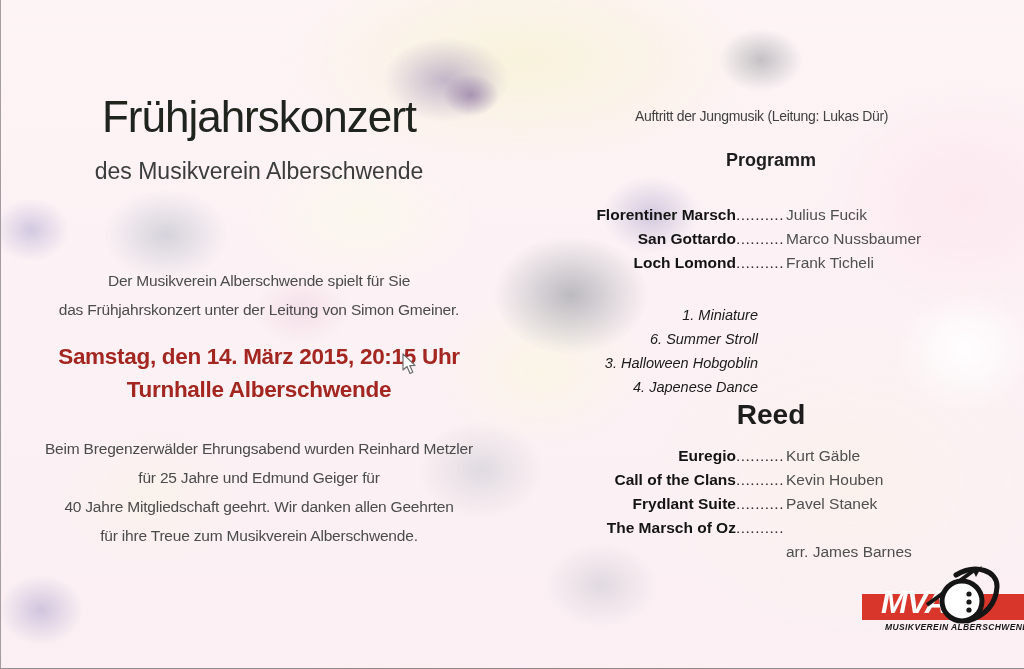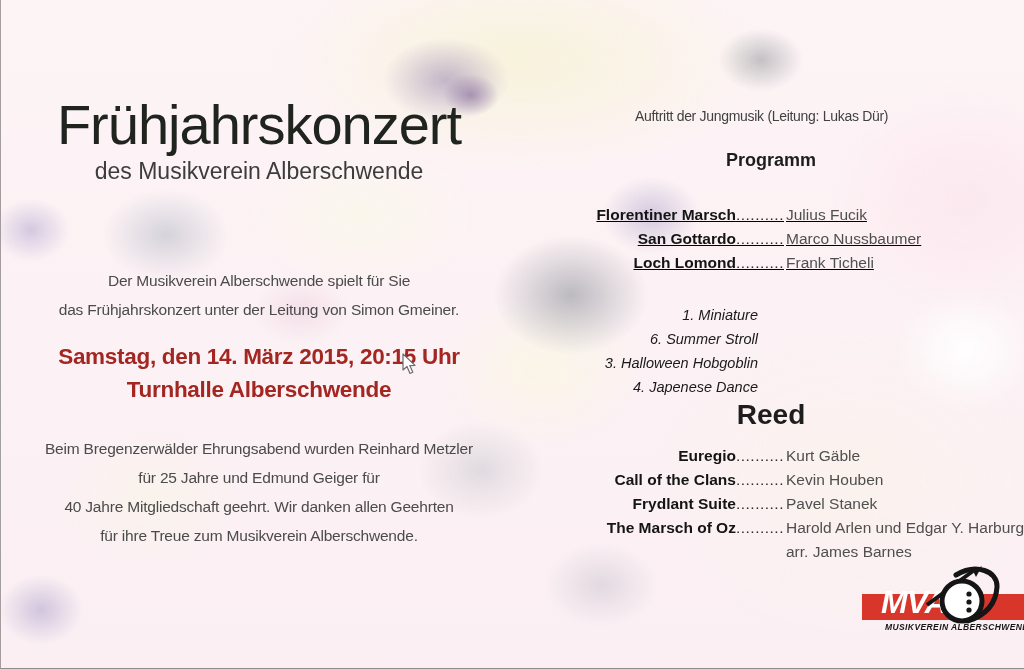--- a/index.html
+++ b/index.html
@@ -29,37 +29,37 @@
       radial-gradient(140px 100px at 540px 370px, rgba(250,246,228,.85), rgba(250,246,228,0) 75%),
       radial-gradient(120px 90px at 150px 500px, rgba(248,244,232,.70), rgba(248,244,232,0) 75%),
       radial-gradient(200px 160px at 965px 200px, rgba(252,230,238,.80), rgba(252,230,238,0) 75%),
       radial-gradient(90px 80px at 965px 350px,  rgba(255,255,255,.95), rgba(255,255,255,0) 78%),
       radial-gradient(250px 200px at 850px 480px, rgba(250,243,235,.70), rgba(250,243,235,0) 78%),
       linear-gradient(#fdf4f6,#fbeff3);
   }
   .abs{position:absolute;}
   
   .title{left:0;top:92px;width:516px;text-align:center;
-         font-size:56px;font-weight:300;letter-spacing:-1px;color:#20241f;}
+         font-size:44px;font-weight:300;letter-spacing:-1px;color:#20241f;}
   .subtitle{left:0;top:158px;width:516px;text-align:center;
             font-size:23px;color:#3c3c3c;}
   .intro{left:0;top:266px;width:516px;text-align:center;
          font-size:15.5px;line-height:29px;color:#4b4b4b;letter-spacing:-.2px;}
   .dateblock{left:0;top:340px;width:516px;text-align:center;
              font-size:22.5px;line-height:33px;font-weight:700;letter-spacing:-.3px;}
   .honors{left:0;top:434px;width:516px;text-align:center;
           font-size:15.5px;line-height:29px;color:#4b4b4b;letter-spacing:-.2px;}
   .line{display:block;}
   
   .jungmusik{left:634px;top:108px;font-size:14px;color:#414141;letter-spacing:-.3px;}
   .heading{left:620px;top:150px;width:300px;text-align:center;
            font-size:18px;font-weight:600;color:#1d1d1d;}
   .heading.pause{top:399px;font-size:28px;}
   .plist{left:520px;width:504px;font-size:15.5px;line-height:24px;}
-  .plist.first{top:203px;text-decoration:underline;}
+  .plist.first{top:203px;}
   .plist.second{top:444px;}
   .prow{display:flex;align-items:baseline;}
   .ptitle{flex:0 0 263px;text-align:right;font-weight:700;color:#141414;white-space:nowrap;}
   .dots{font-weight:400;color:#2a2a2a;letter-spacing:.5px;}
   .pcomp{margin-left:2px;color:#4f4f4f;white-space:nowrap;}
   .movements{left:520px;top:303px;width:237px;text-align:right;
              font-style:italic;font-size:14.5px;line-height:24px;color:#1a1a1a;}
   
   .logo-band{left:861px;top:594px;width:163px;height:26px;}
   .logo-mva{left:880px;top:586px;font-size:32px;font-weight:700;font-style:italic;
@@ -130,21 +130,20 @@
     <div class="prow">
       <span class="ptitle"><span>Call of the Clans</span><span class="dots">..........</span></span>
       <span class="pcomp">Kevin Houben</span>
     </div>
     <div class="prow">
       <span class="ptitle"><span>Frydlant Suite</span><span class="dots">..........</span></span>
       <span class="pcomp">Pavel Stanek</span>
     </div>
     <div class="prow">
       <span class="ptitle"><span>The Marsch of Oz</span><span class="dots">..........</span></span>
-      <span class="pcomp">Harold Arlen und Edgar Y. Harburg</span>
     </div>
     <div class="prow">
       <span class="ptitle"></span>
       <span class="pcomp">arr. James Barnes</span>
     </div>
   </div>
 
   <div class="abs logo-band" style="background:#d8352b;"></div>
   <div class="abs logo-mva">MVA</div>
   <svg class="abs logo-horn" viewBox="0 0 76 66">

